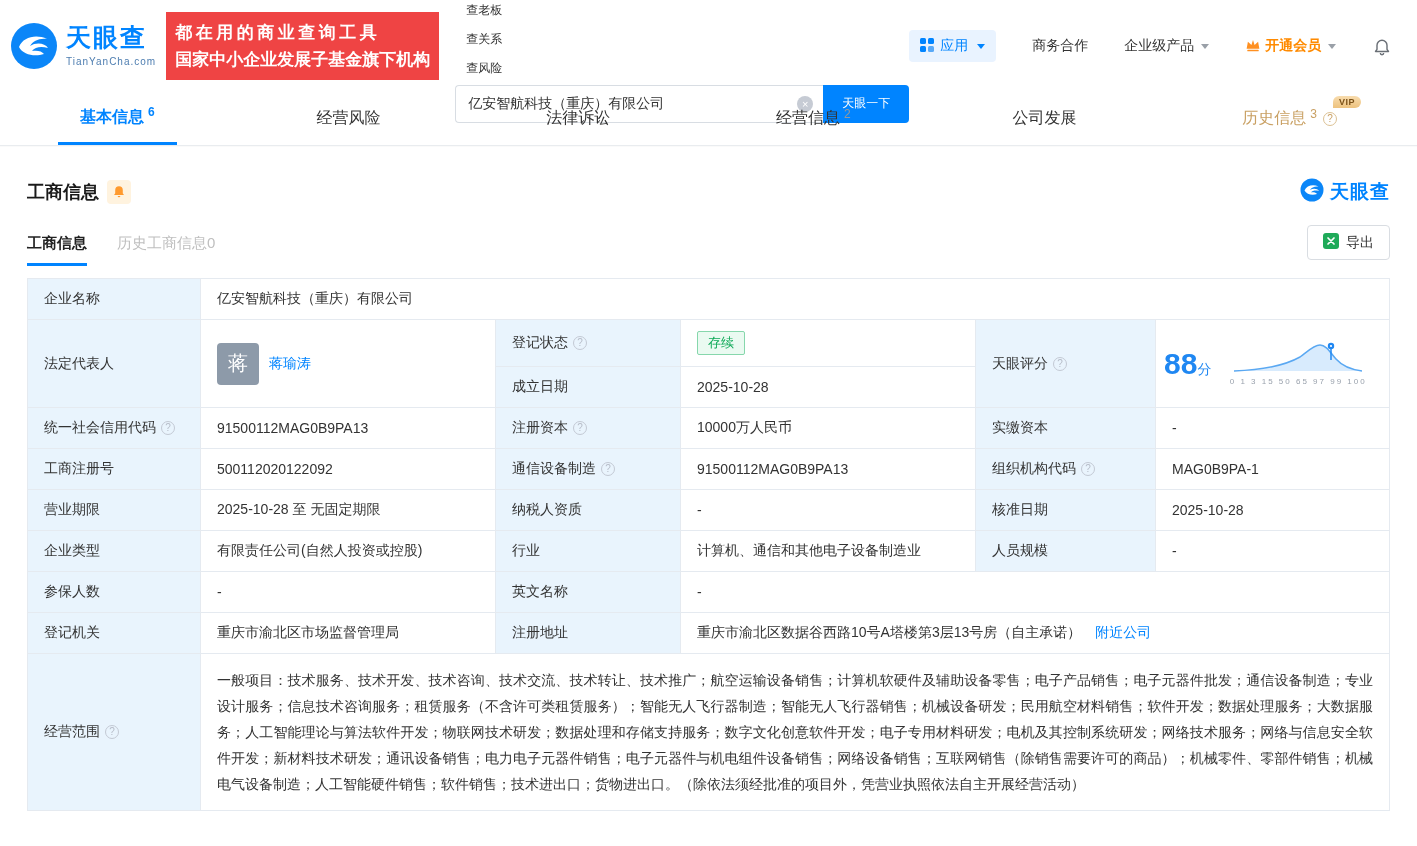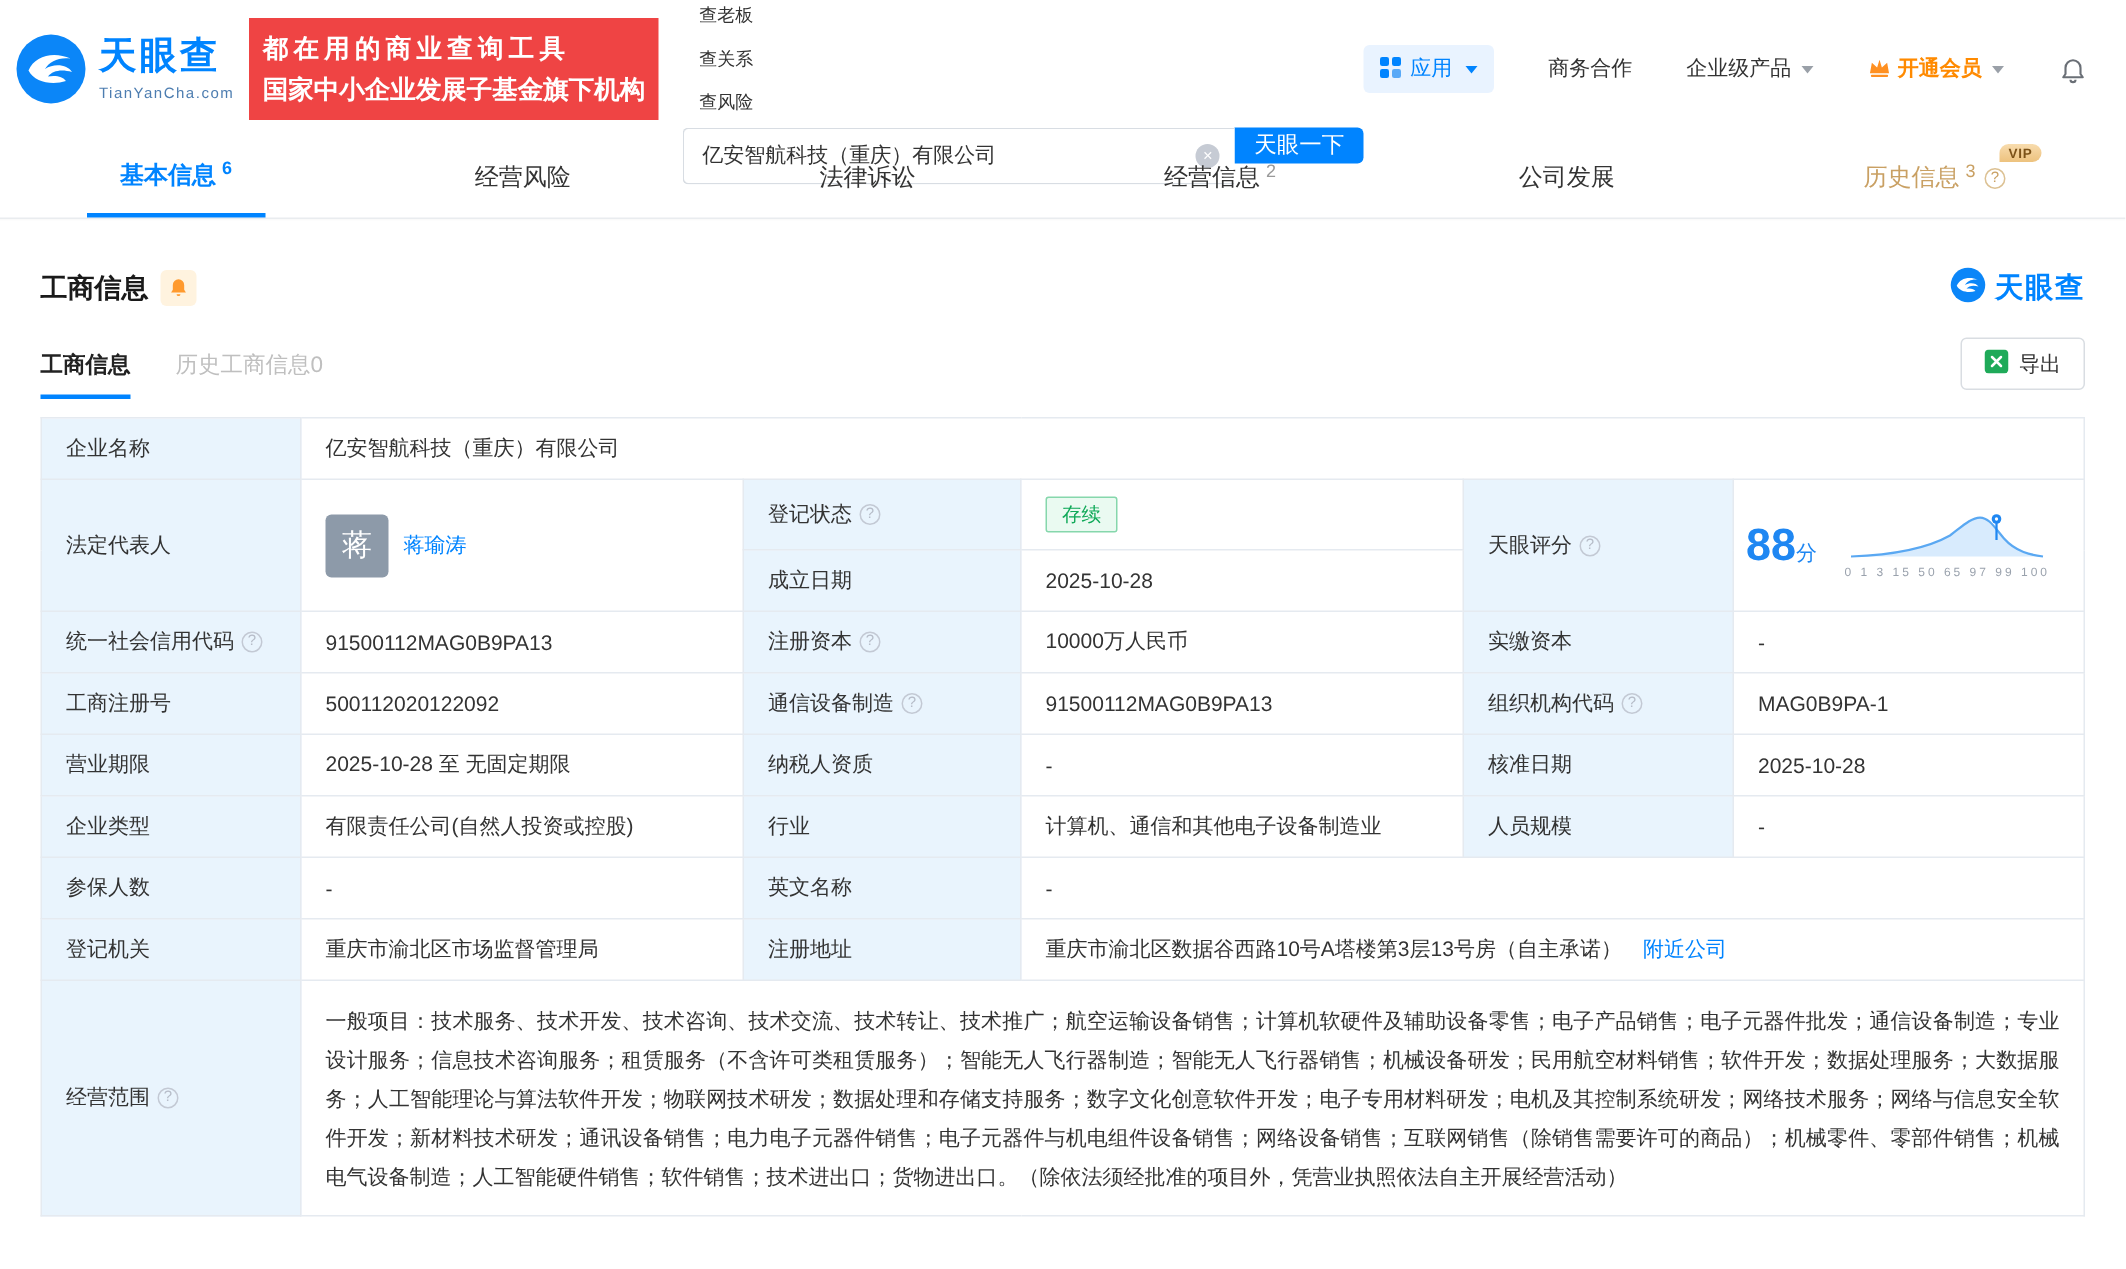--- a/index.html
+++ b/index.html
@@ -21,22 +21,22 @@
   .search-tabs { display:flex; gap:6px; margin-bottom:5px; font-size:12px;flex-direction:column; }
   .stab { padding:3px 11px; cursor:pointer; color:#333; border-radius:2px; }
   .stab.active { background:#0084ff; color:#fff; }
   .search-row { display:flex; }
   .search-input-wrap { position:relative; width:368px; }
   .search-input-wrap input { width:100%; height:38px; border:1px solid #d8dde3; border-right:none;
     border-radius:4px 0 0 4px; padding:0 34px 0 12px; font-size:14px; color:#333; outline:none; font-family:inherit; }
   .clear-icon { position:absolute; right:10px; top:11px; width:16px; height:16px; border-radius:50%;
     background:#c6cbd4; color:#fff; font-size:11px; line-height:16px; text-align:center; cursor:pointer; }
   .clear-icon::after { content:"×"; }
-  .search-btn { width:86px; height:24px; background:#0084ff; color:#fff; border:none;
-    border-radius:0 4px 4px 0; font-size:15px; cursor:pointer; font-family:inherit; }
+  .search-btn { width:86px; height:38px; background:#0084ff; color:#fff; border:none;
+    border-radius:0 4px 4px 0; font-size:12px; cursor:pointer; font-family:inherit; }
   .top-right { margin-left:auto; display:flex; align-items:center; gap:36px; font-size:14px; white-space:nowrap; color:#333; }
   .top-right .item { cursor:pointer; display:flex; align-items:center; gap:4px; }
   .apps-pill { display:flex; align-items:center; gap:6px; background:#e9f3ff; color:#0084ff;
     padding:7px 11px; border-radius:4px; cursor:pointer; }
   .caret { width:0; height:0; border-left:4px solid transparent; border-right:4px solid transparent;
     border-top:5px solid #9aa0a8; display:inline-block; margin-left:3px; }
   .apps-pill .caret { border-top-color:#0084ff; }
   .vip-link { color:#ff8a00; font-weight:bold; }
   .bell-btn { width:20px; height:20px; cursor:pointer; }
 

